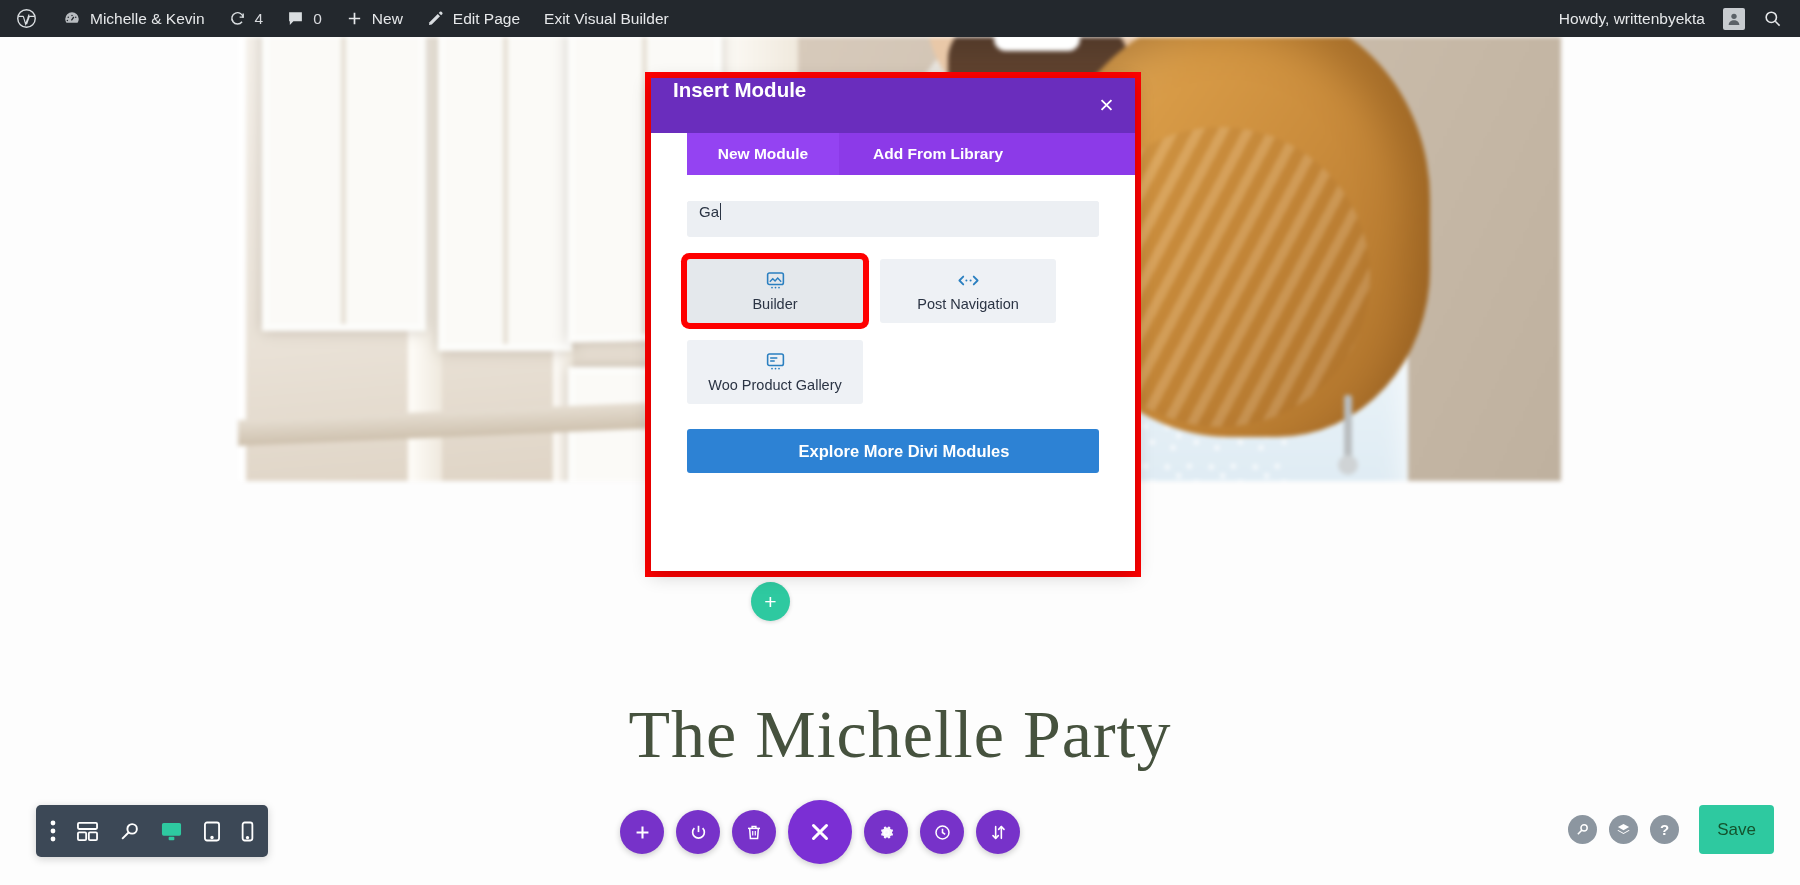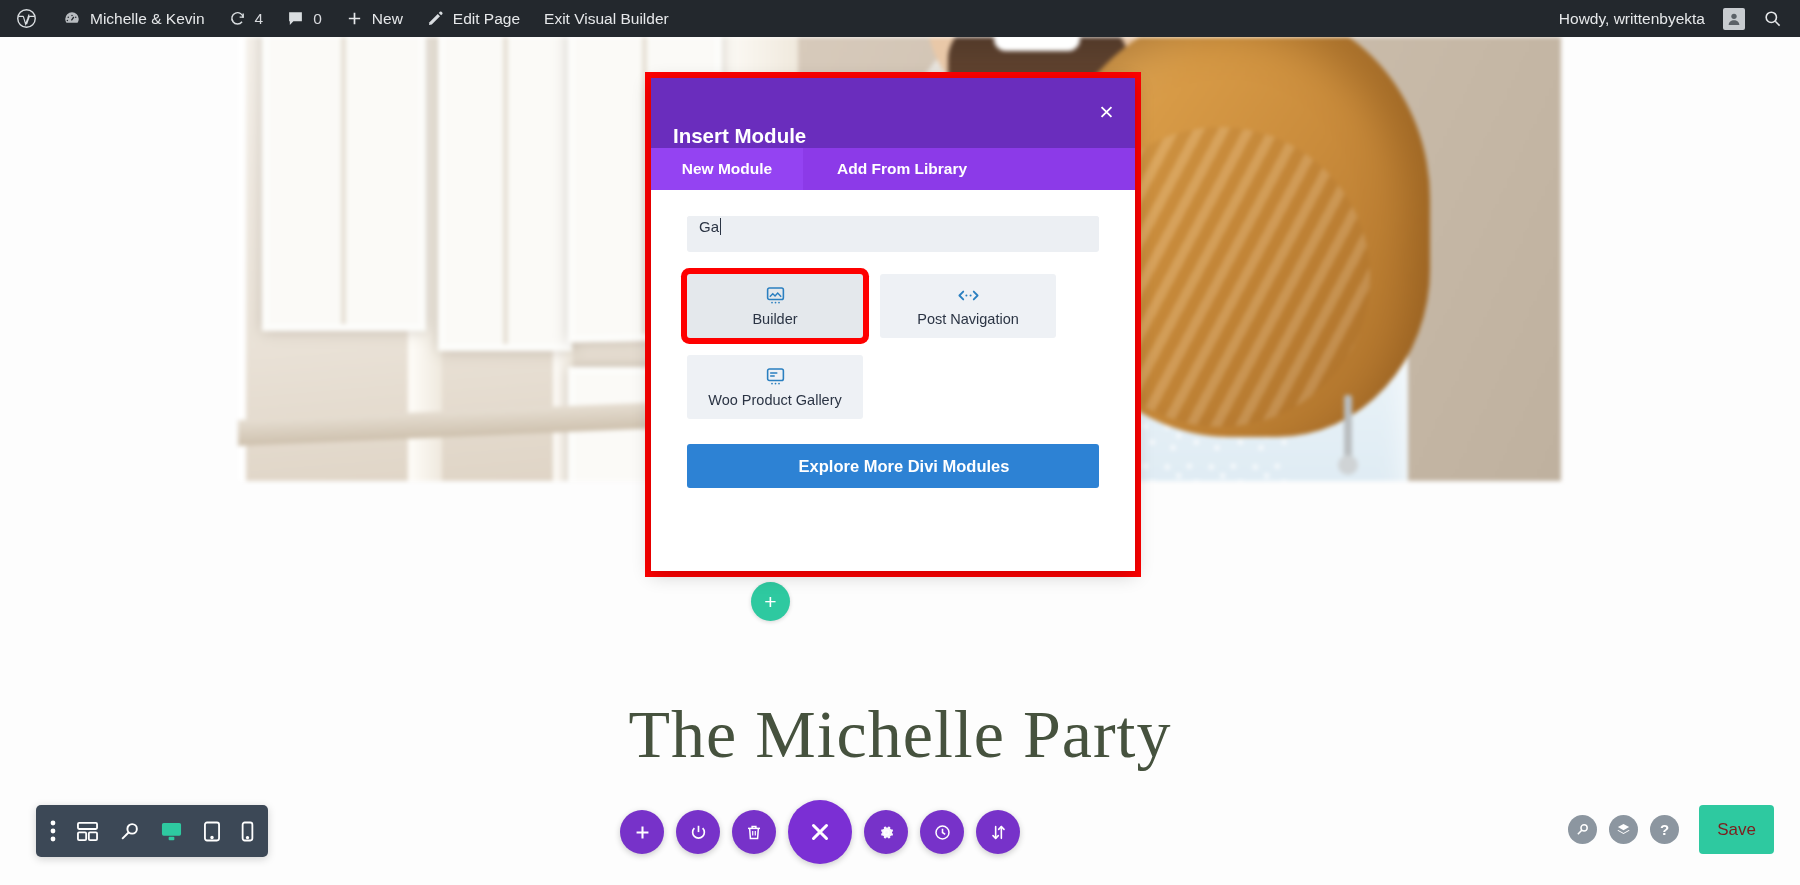--- a/index.html
+++ b/index.html
@@ -110,29 +110,29 @@
   #modal-outline{
     position:absolute;left:645px;top:72px;width:496px;height:505px;
     border:6px solid #fe0000;box-sizing:border-box;
   }
   #modal{
     position:absolute;left:651px;top:78px;width:484px;height:493px;
     background:#ffffff;box-sizing:border-box;overflow:hidden;
     box-shadow:0 4px 18px rgba(0,0,0,.2);
   }
   .modal-header{
-    height:70px;background:#6a2dbd;display:flex;align-items:flex-end;
+    height:55px;background:#6a2dbd;display:flex;align-items:flex-start;
     padding:0 22px;position:relative;
   }
   .modal-title{color:#fff;font-size:20.5px;font-weight:bold;}
   .modal-close{
     position:absolute;right:20px;top:50%;transform:translateY(-50%);
     color:#fff;font-size:21px;line-height:1;cursor:pointer;font-weight:normal;
   }
-  .modal-tabs{display:flex;height:42px;background:#8c3ae8;}
+  .modal-tabs{display:flex;height:42px;background:#8c3ae8;margin-left:36px;}
   .tab{
     display:flex;align-items:center;justify-content:center;
     color:#fff;font-size:15.5px;font-weight:bold;cursor:pointer;
   }
   .tab.active{background:#9443f2;width:152px;}
   .tab.inactive{background:#8c3ae8;padding:0 34px;}
 
   .modal-body{padding:26px 36px 0 36px;}
   .search-input{
     width:100%;height:36px;box-sizing:border-box;
@@ -194,21 +194,21 @@
   #br-controls{
     position:absolute;right:26px;top:805px;display:flex;align-items:center;gap:12px;
   }
   .gray-circle{
     width:29px;height:29px;border-radius:50%;background:#8c96a0;
     display:flex;align-items:center;justify-content:center;color:#fff;cursor:pointer;
     font-size:15px;font-weight:bold;
   }
   .save-btn{
     width:75px;height:49px;background:#2ec9a0;border:none;border-radius:4px;
-    color:#7f1d1d;font-size:17px;cursor:pointer;margin-left:8px;
+    color:#14532d;font-size:17px;cursor:pointer;margin-left:8px;
     font-family:"Liberation Sans", sans-serif;
   }
 </style>
 </head>
 <body>
 
 <div id="page-canvas">
 
   <div class="hero-photo">
     <div class="wall"></div>

